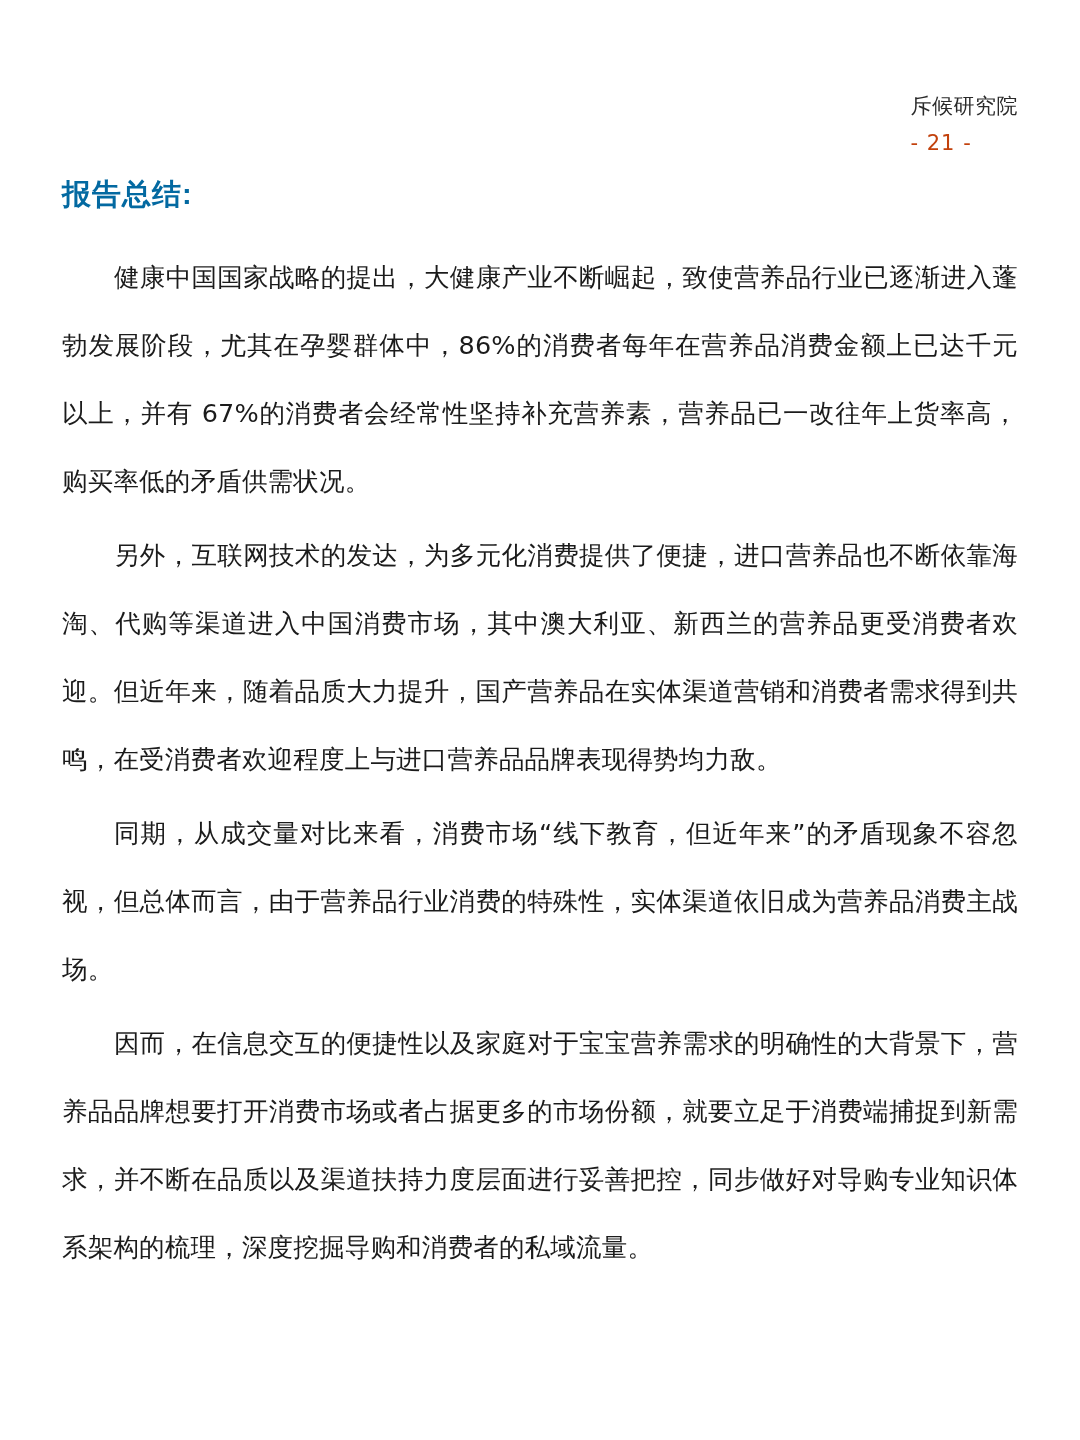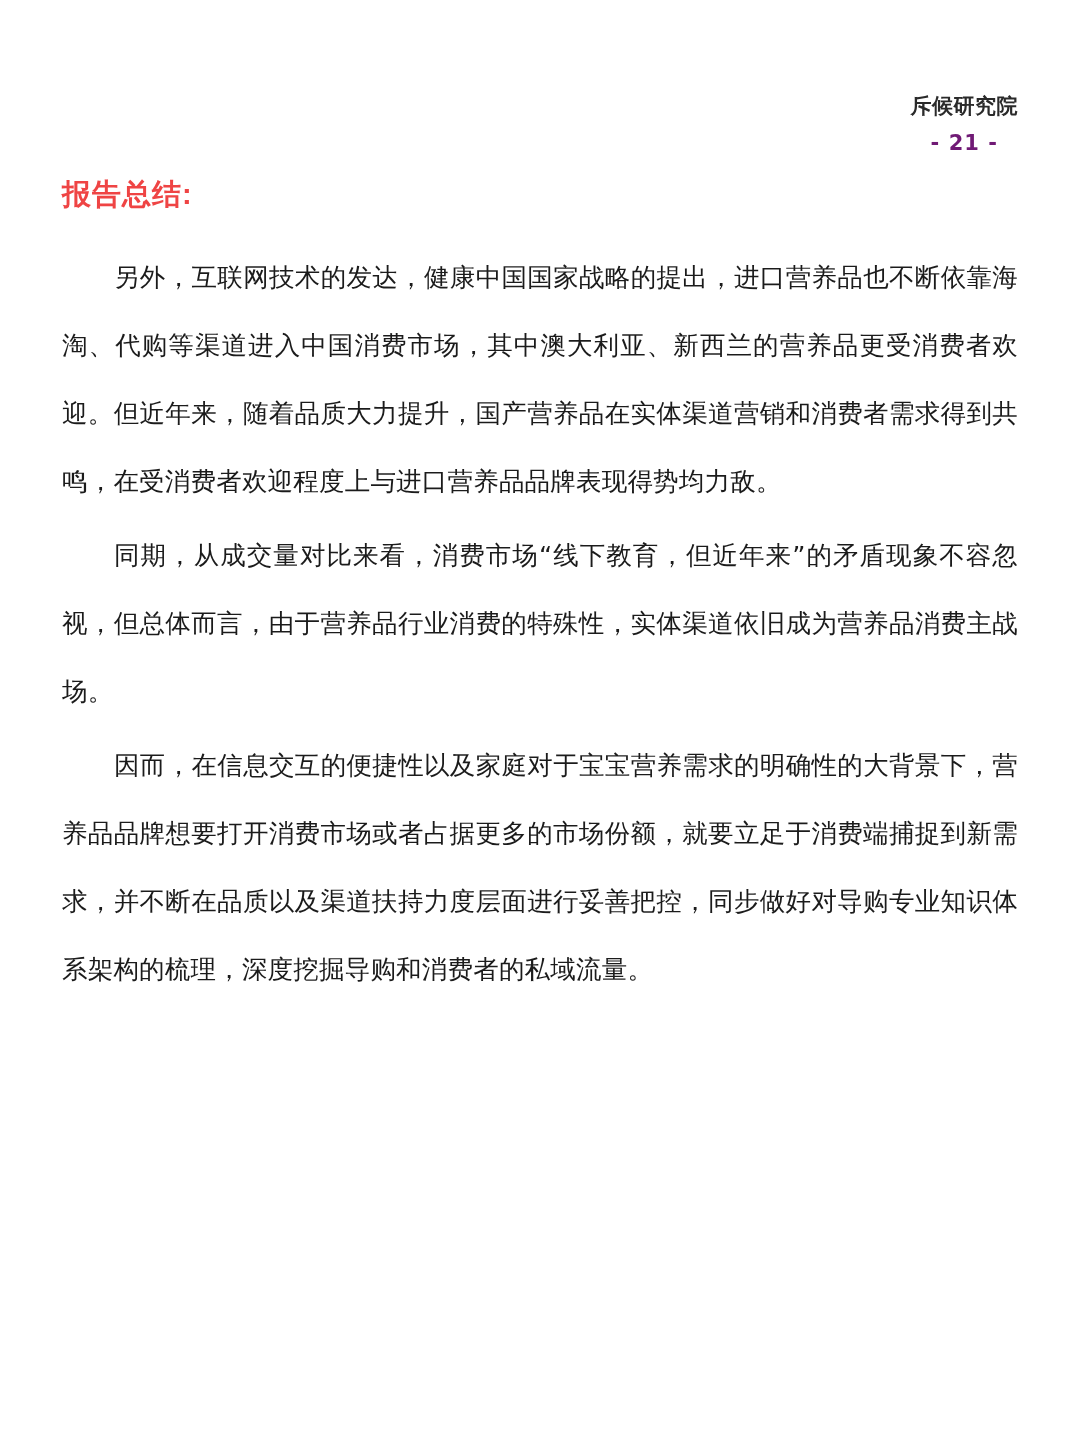--- a/index.html
+++ b/index.html
@@ -19,47 +19,46 @@
     width: 1080px;
     height: 1440px;
     position: relative;
     box-sizing: border-box;
     padding: 0 62px;
   }
   .header {
     position: absolute;
     right: 62px;
     top: 96px;
-    text-align: center;
+    text-align: left;
     line-height: 1.0;
-    font-weight: bold;
   }
   .header-org {
     font-size: 21px;
     color: #2a2a2a;
     letter-spacing: 0.5px;
     font-family: "DejaVu Sans", sans-serif;
   }
   .header-page {
     font-size: 21px;
-    color: #701a75;
+    color: #c2410c;
     margin-top: 16px;
     letter-spacing: 1px;
     font-family: "DejaVu Sans", sans-serif;
   }
   .content {
     position: absolute;
     left: 62px;
     top: 175px;
     width: 956px;
   }
   .section-title {
     font-size: 29px;
     font-weight: bold;
-    color: #ef4444;
+    color: #0369a1;
     letter-spacing: 1px;
     margin: 0 0 28px 0;
     font-family: Liberation Sans, sans-serif;
   }
   p.para {
     font-size: 25.5px;
     line-height: 68px;
     margin: 0 0 6px 0;
     text-indent: 52px;
     text-align: justify;
@@ -78,18 +77,19 @@
 <div class="page">
 
   <div class="header">
     <div class="header-org">斥候研究院</div>
     <div class="header-page">- 21 -</div>
   </div>
 
   <div class="content">
     <h1 class="section-title">报告总结:</h1>
 
-    <p class="para">另外，互联网技术的发达，健康中国国家战略的提出，进口营养品也不断依靠海淘、代购等渠道进入中国消费市场，其中澳大利亚、新西兰的营养品更受消费者欢迎。但近年来，随着品质大力提升，国产营养品在实体渠道营销和消费者需求得到共鸣，在受消费者欢迎程度上与进口营养品品牌表现得势均力敌。</p>
+    <p class="para">健康中国国家战略的提出，大健康产业不断崛起，致使营养品行业已逐渐进入蓬勃发展阶段，尤其在孕婴群体中，86%的消费者每年在营养品消费金额上已达千元以上，并有 67%的消费者会经常性坚持补充营养素，营养品已一改往年上货率高，购买率低的矛盾供需状况。</p>
+    <p class="para">另外，互联网技术的发达，为多元化消费提供了便捷，进口营养品也不断依靠海淘、代购等渠道进入中国消费市场，其中澳大利亚、新西兰的营养品更受消费者欢迎。但近年来，随着品质大力提升，国产营养品在实体渠道营销和消费者需求得到共鸣，在受消费者欢迎程度上与进口营养品品牌表现得势均力敌。</p>
     <p class="para">同期，从成交量对比来看，消费市场“线下教育，但近年来”的矛盾现象不容忽视，但总体而言，由于营养品行业消费的特殊性，实体渠道依旧成为营养品消费主战场。</p>
     <p class="para">因而，在信息交互的便捷性以及家庭对于宝宝营养需求的明确性的大背景下，营养品品牌想要打开消费市场或者占据更多的市场份额，就要立足于消费端捕捉到新需求，并不断在品质以及渠道扶持力度层面进行妥善把控，同步做好对导购专业知识体系架构的梳理，深度挖掘导购和消费者的私域流量。</p>
   </div>
 
 </div>
 
 </body></html>

